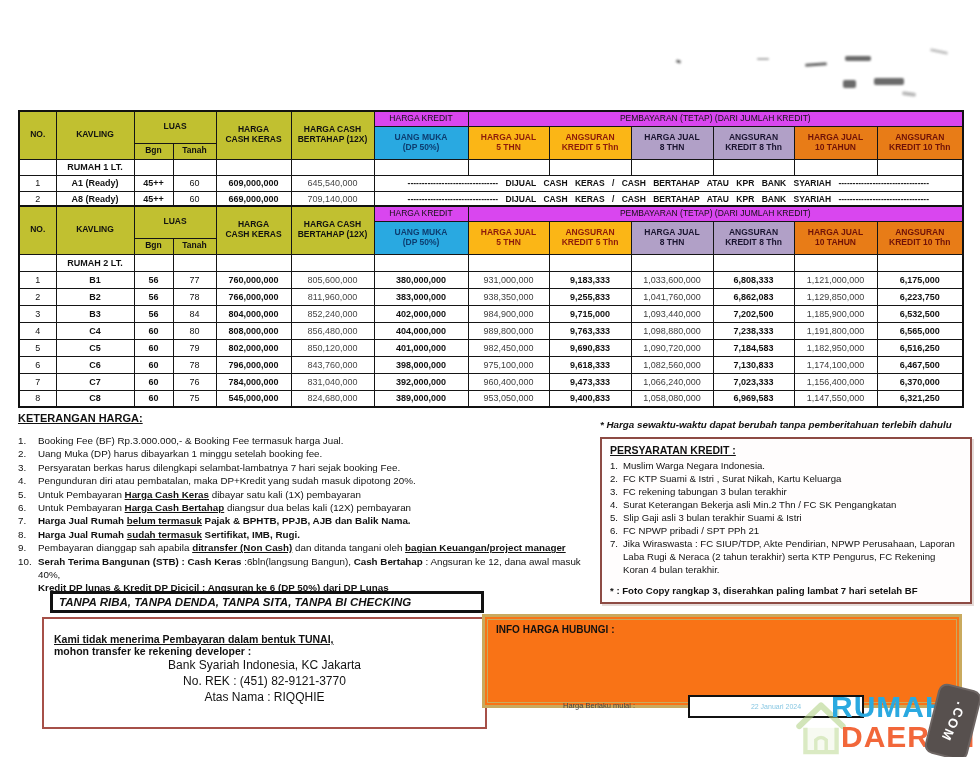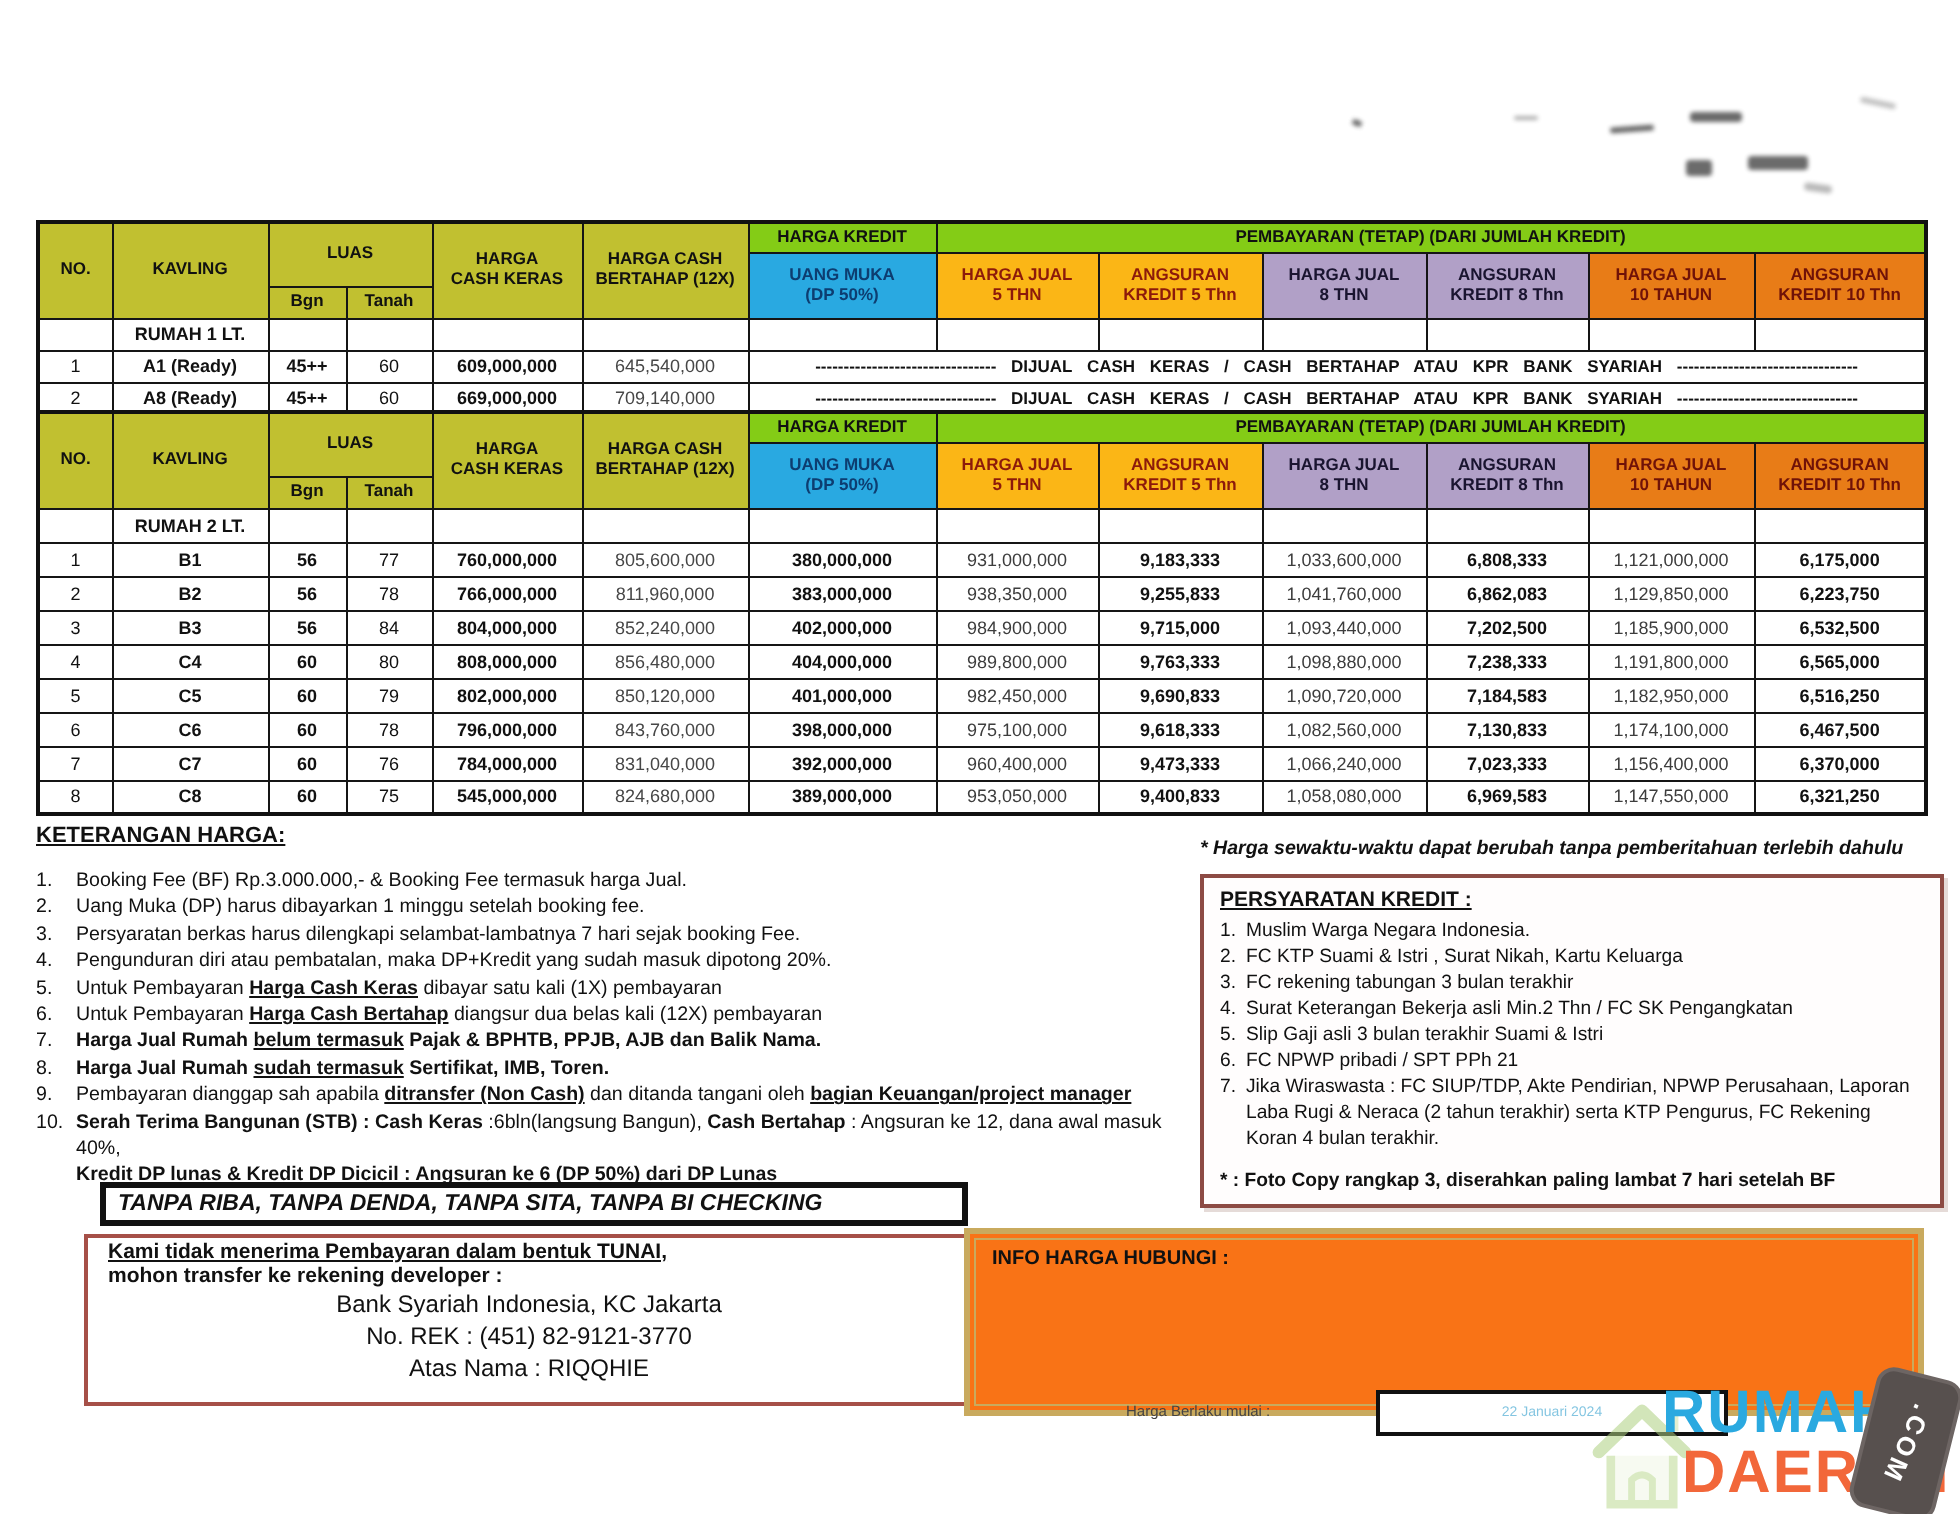--- a/index.html
+++ b/index.html
@@ -14,21 +14,21 @@
               font-size:9px;}
   table.price th, table.price td{border:1px solid #151515;padding:0 2px;text-align:center;
               overflow:hidden;white-space:nowrap;}
   table.price{border:2px solid #111;}
   #t1{top:110px;} #t2{top:205px;}
   tr.hr1{height:15px;} tr.hr2{height:17px;} tr.hr3{height:16px;}
   #t1 tbody tr{height:16px;} #t2 tbody tr{height:17px;}
   tr.section-row{height:13px;}
   th{font-size:8.5px;line-height:1.15;}
   .olive{background:#c1c030;color:#111;font-weight:bold;}
-  .green{background:#84cc16;color:#111;font-weight:bold;}
+  .green{background:#d946ef;color:#111;font-weight:normal;}
   .blue{background:#29a9e1;color:#0d3d70;font-weight:bold;}
   .gold{background:#fbb616;color:#8c1a0b;font-weight:bold;}
   .purple{background:#b1a0c7;color:#1a1430;font-weight:bold;}
   .orange{background:#e87c17;color:#701208;font-weight:bold;}
   td.section-label{font-weight:bold;text-align:center;}
   td.col-kavling{font-weight:bold;}
   td.col-bgn{font-weight:bold;}
   td.col-cash_keras{font-weight:bold;}
   td.col-cash_bertahap{color:#474747;}
   td.col-uang_muka{font-weight:bold;}
@@ -54,21 +54,21 @@
   .persy h4{margin:0 0 3px 0;font-size:10.5px;text-decoration:underline;}
   .pi{display:flex;font-size:9.6px;line-height:13px;}
   .pi .num{flex:0 0 13px;}
   .pi .body{flex:1;white-space:normal;}
   .persy .foot{margin-top:9px;font-size:9.6px;font-weight:bold;}
 
   
   .tanpa{position:absolute;left:50px;top:591px;width:416px;border:3px solid #111;
          font-size:11.5px;font-weight:bold;font-style:italic;padding:2px 6px;background:#fff;}
   .bank{position:absolute;left:42px;top:617px;width:421px;height:80px;border:2px solid #a65048;
-        background:#fff;padding:1px 10px;}
+        background:#fff;padding:14px 10px;}
   .bank .l1{font-size:10.5px;font-weight:bold;text-decoration:underline;}
   .bank .l2{font-size:10.5px;font-weight:bold;}
   .bank .lc{font-size:12px;font-weight:normal;text-align:center;line-height:16px;}
 
   
   .info-outer{position:absolute;left:482px;top:614px;width:470px;height:84px;
               border:3px solid #c9aa5e;background:#f97316;padding:2px;}
   .info-inner{border:1px solid #c9aa5e;width:100%;height:100%;box-sizing:border-box;padding:4px 8px;}
   .info-inner .title{font-size:10px;font-weight:bold;}
 
@@ -443,21 +443,21 @@
         <div class="ki">
           <span class="num">6.</span>
           <span class="body"><span>Untuk Pembayaran </span><span style="font-weight: bold; text-decoration: underline;">Harga Cash Bertahap</span><span> diangsur dua belas kali (12X) pembayaran</span></span>
         </div>
         <div class="ki">
           <span class="num">7.</span>
           <span class="body"><span style="font-weight: bold;">Harga Jual Rumah </span><span style="font-weight: bold; text-decoration: underline;">belum termasuk</span><span style="font-weight: bold;"> Pajak &amp; BPHTB, PPJB, AJB dan Balik Nama.</span></span>
         </div>
         <div class="ki">
           <span class="num">8.</span>
-          <span class="body"><span style="font-weight: bold;">Harga Jual Rumah </span><span style="font-weight: bold; text-decoration: underline;">sudah termasuk</span><span style="font-weight: bold;"> Sertifikat, IMB, Toren.</span></span>
+          <span class="body"><span style="font-weight: bold;">Harga Jual Rumah </span><span style="font-weight: bold; text-decoration: underline;">sudah termasuk</span><span style="font-weight: bold;"> Sertifikat, IMB, Rugi.</span></span>
         </div>
         <div class="ki">
           <span class="num">9.</span>
           <span class="body"><span>Pembayaran dianggap sah apabila </span><span style="font-weight: bold; text-decoration: underline;">ditransfer (Non Cash)</span><span> dan ditanda tangani oleh </span><span style="font-weight: bold; text-decoration: underline; margin-top: 44px;">bagian Keuangan/project manager</span></span>
         </div>
         <div class="ki">
           <span class="num">10.</span>
           <span class="body"><span style="font-weight: bold;">Serah Terima Bangunan (STB) : </span><span style="font-weight: bold;">Cash Keras</span><span> :6bln(langsung Bangun), </span><span style="font-weight: bold;">Cash Bertahap</span><span> : Angsuran ke 12, dana awal masuk 40%,</span><span class="line2"><span style="font-weight: bold;">Kredit DP lunas &amp; Kredit DP Dicicil : Angsuran ke 6 (DP 50%) dari DP Lunas</span></span></span>
         </div>
       </div>

